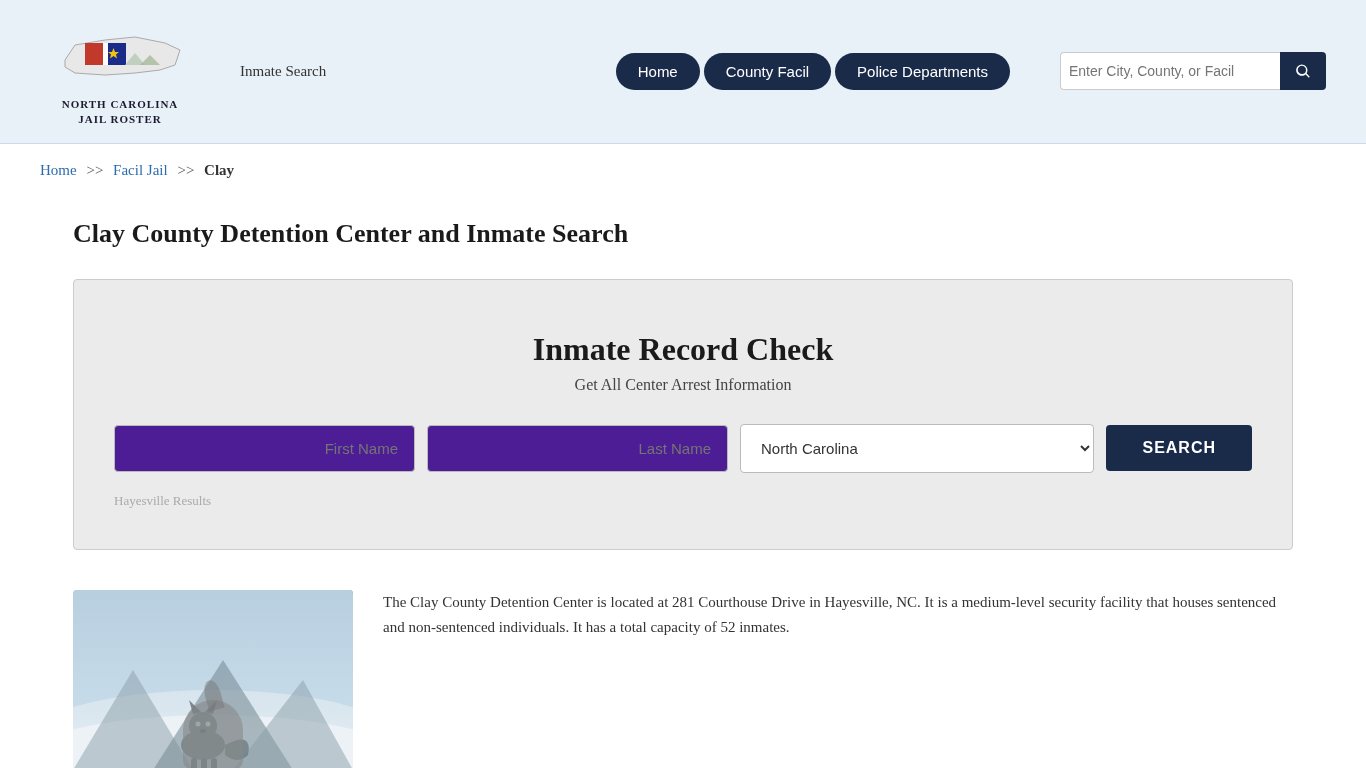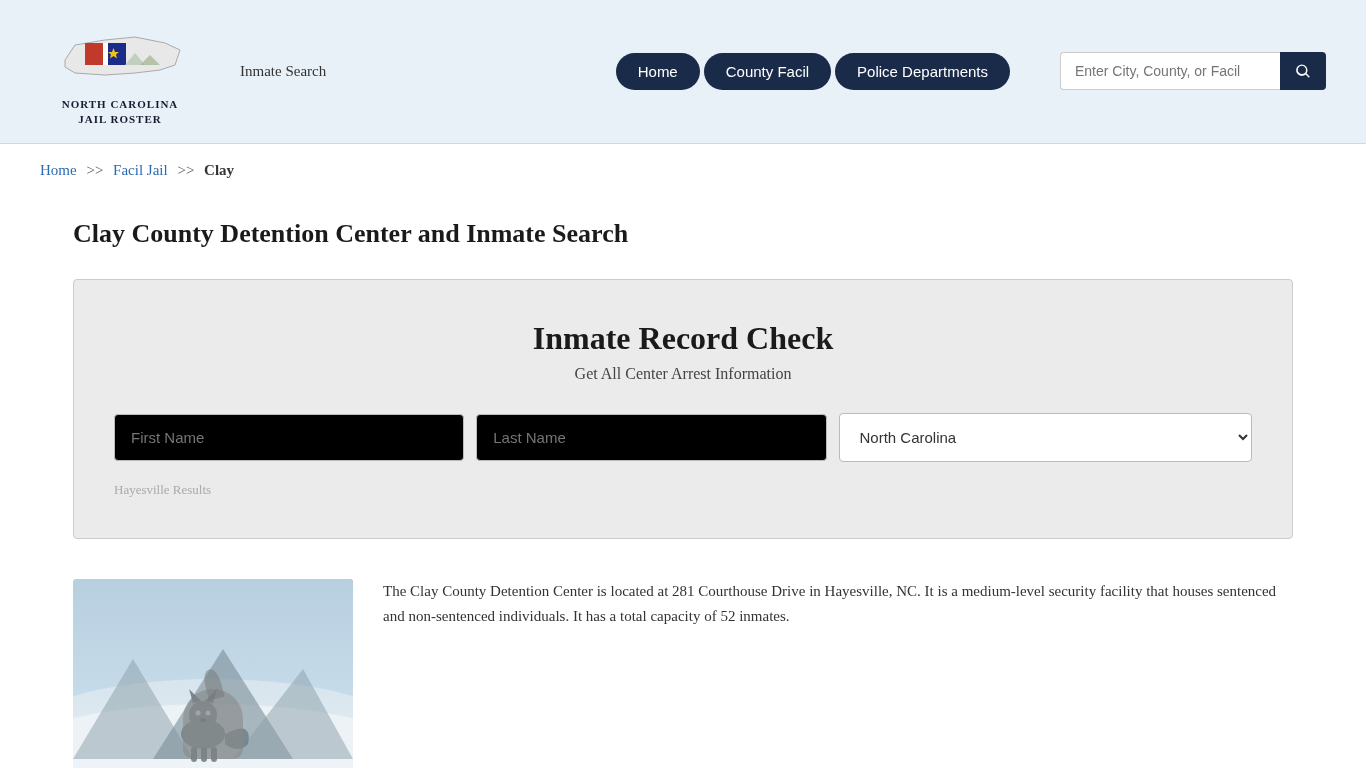--- a/index.html
+++ b/index.html
@@ -58,21 +58,21 @@
       white-space: nowrap;
     }
     .search-area {
       display: flex;
       align-items: center;
       margin-left: 20px;
     }
     .header-search-input {
       border: 1px solid #ccc;
       border-right: none;
-      padding: 10px 14px;
+      padding: 10px 8px;
       font-size: 14px;
       width: 220px;
       border-radius: 4px 0 0 4px;
       outline: none;
       color: #999;
     }
     .header-search-btn {
       background: #1a2b4a;
       border: none;
       padding: 10px 14px;
@@ -106,21 +106,21 @@
       color: #1a1a1a;
       margin: 20px 0 30px 0;
       font-family: Georgia, serif;
     }
 
     
     .record-check-box {
       background: #ebebeb;
       border: 1px solid #ccc;
       border-radius: 4px;
-      padding: 40px 40px 40px 40px;
+      padding: 51px 40px 40px 40px;
       margin-bottom: 40px;
     }
     .record-check-title {
       text-align: center;
       font-size: 32px;
       font-weight: bold;
       color: #1a1a1a;
       margin-bottom: 8px;
       font-family: Georgia, serif;
     }
@@ -134,23 +134,24 @@
       display: flex;
       gap: 12px;
       align-items: center;
       margin-bottom: 20px;
     }
     .form-input {
       border: 1px solid #bbb;
       padding: 14px 16px;
       font-size: 15px;
       border-radius: 4px;
-      background: #000000;
+      background: #4c1d95;
       outline: none;
       color: #999;
+      text-align: right;
     }
     .form-input-first { flex: 1; }
     .form-input-last { flex: 1; }
     .form-select {
       flex: 1.2;
       border: 1px solid #bbb;
       padding: 14px 16px;
       font-size: 15px;
       border-radius: 4px;
       background: #fff;
@@ -333,20 +334,21 @@
         <option value="Tennessee">Tennessee</option>
         <option value="Texas">Texas</option>
         <option value="Utah">Utah</option>
         <option value="Vermont">Vermont</option>
         <option value="Virginia">Virginia</option>
         <option value="Washington">Washington</option>
         <option value="West Virginia">West Virginia</option>
         <option value="Wisconsin">Wisconsin</option>
         <option value="Wyoming">Wyoming</option>
       </select>
+      <button class="search-submit-btn">SEARCH</button>
     </div>
 
     <p class="sponsored-results">Hayesville Results</p>
   </div>
 
   <div class="description-section">
     <div class="description-image">
 
       <svg width="280" height="200" viewBox="0 0 280 200" xmlns="http://www.w3.org/2000/svg">
         <defs>

